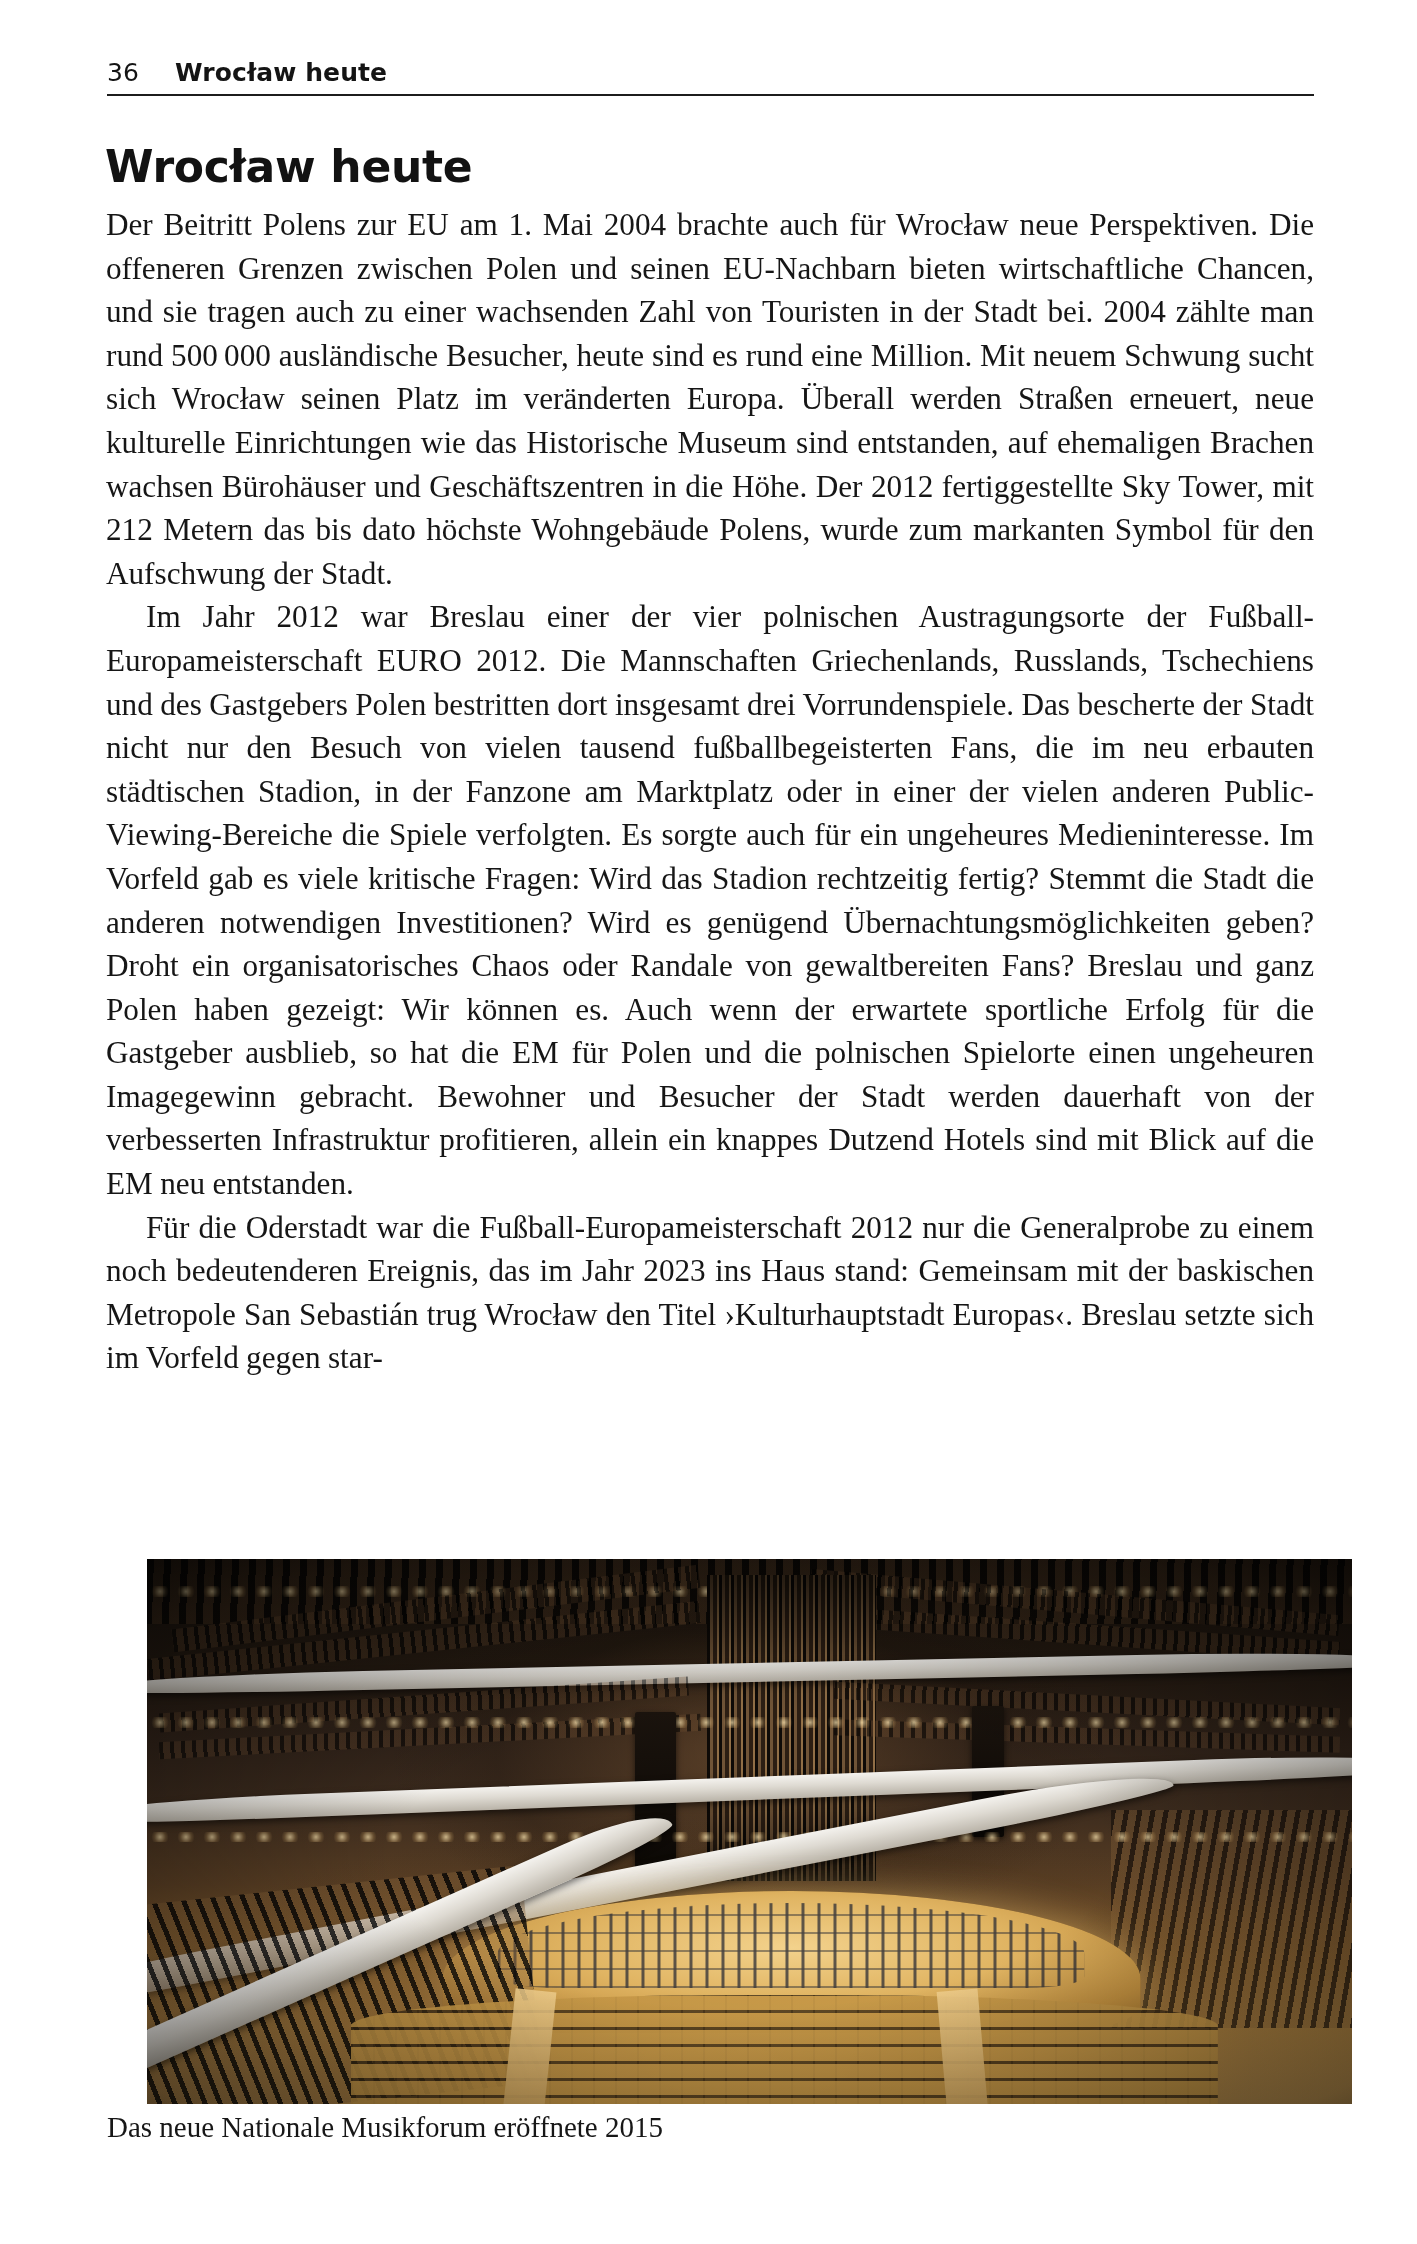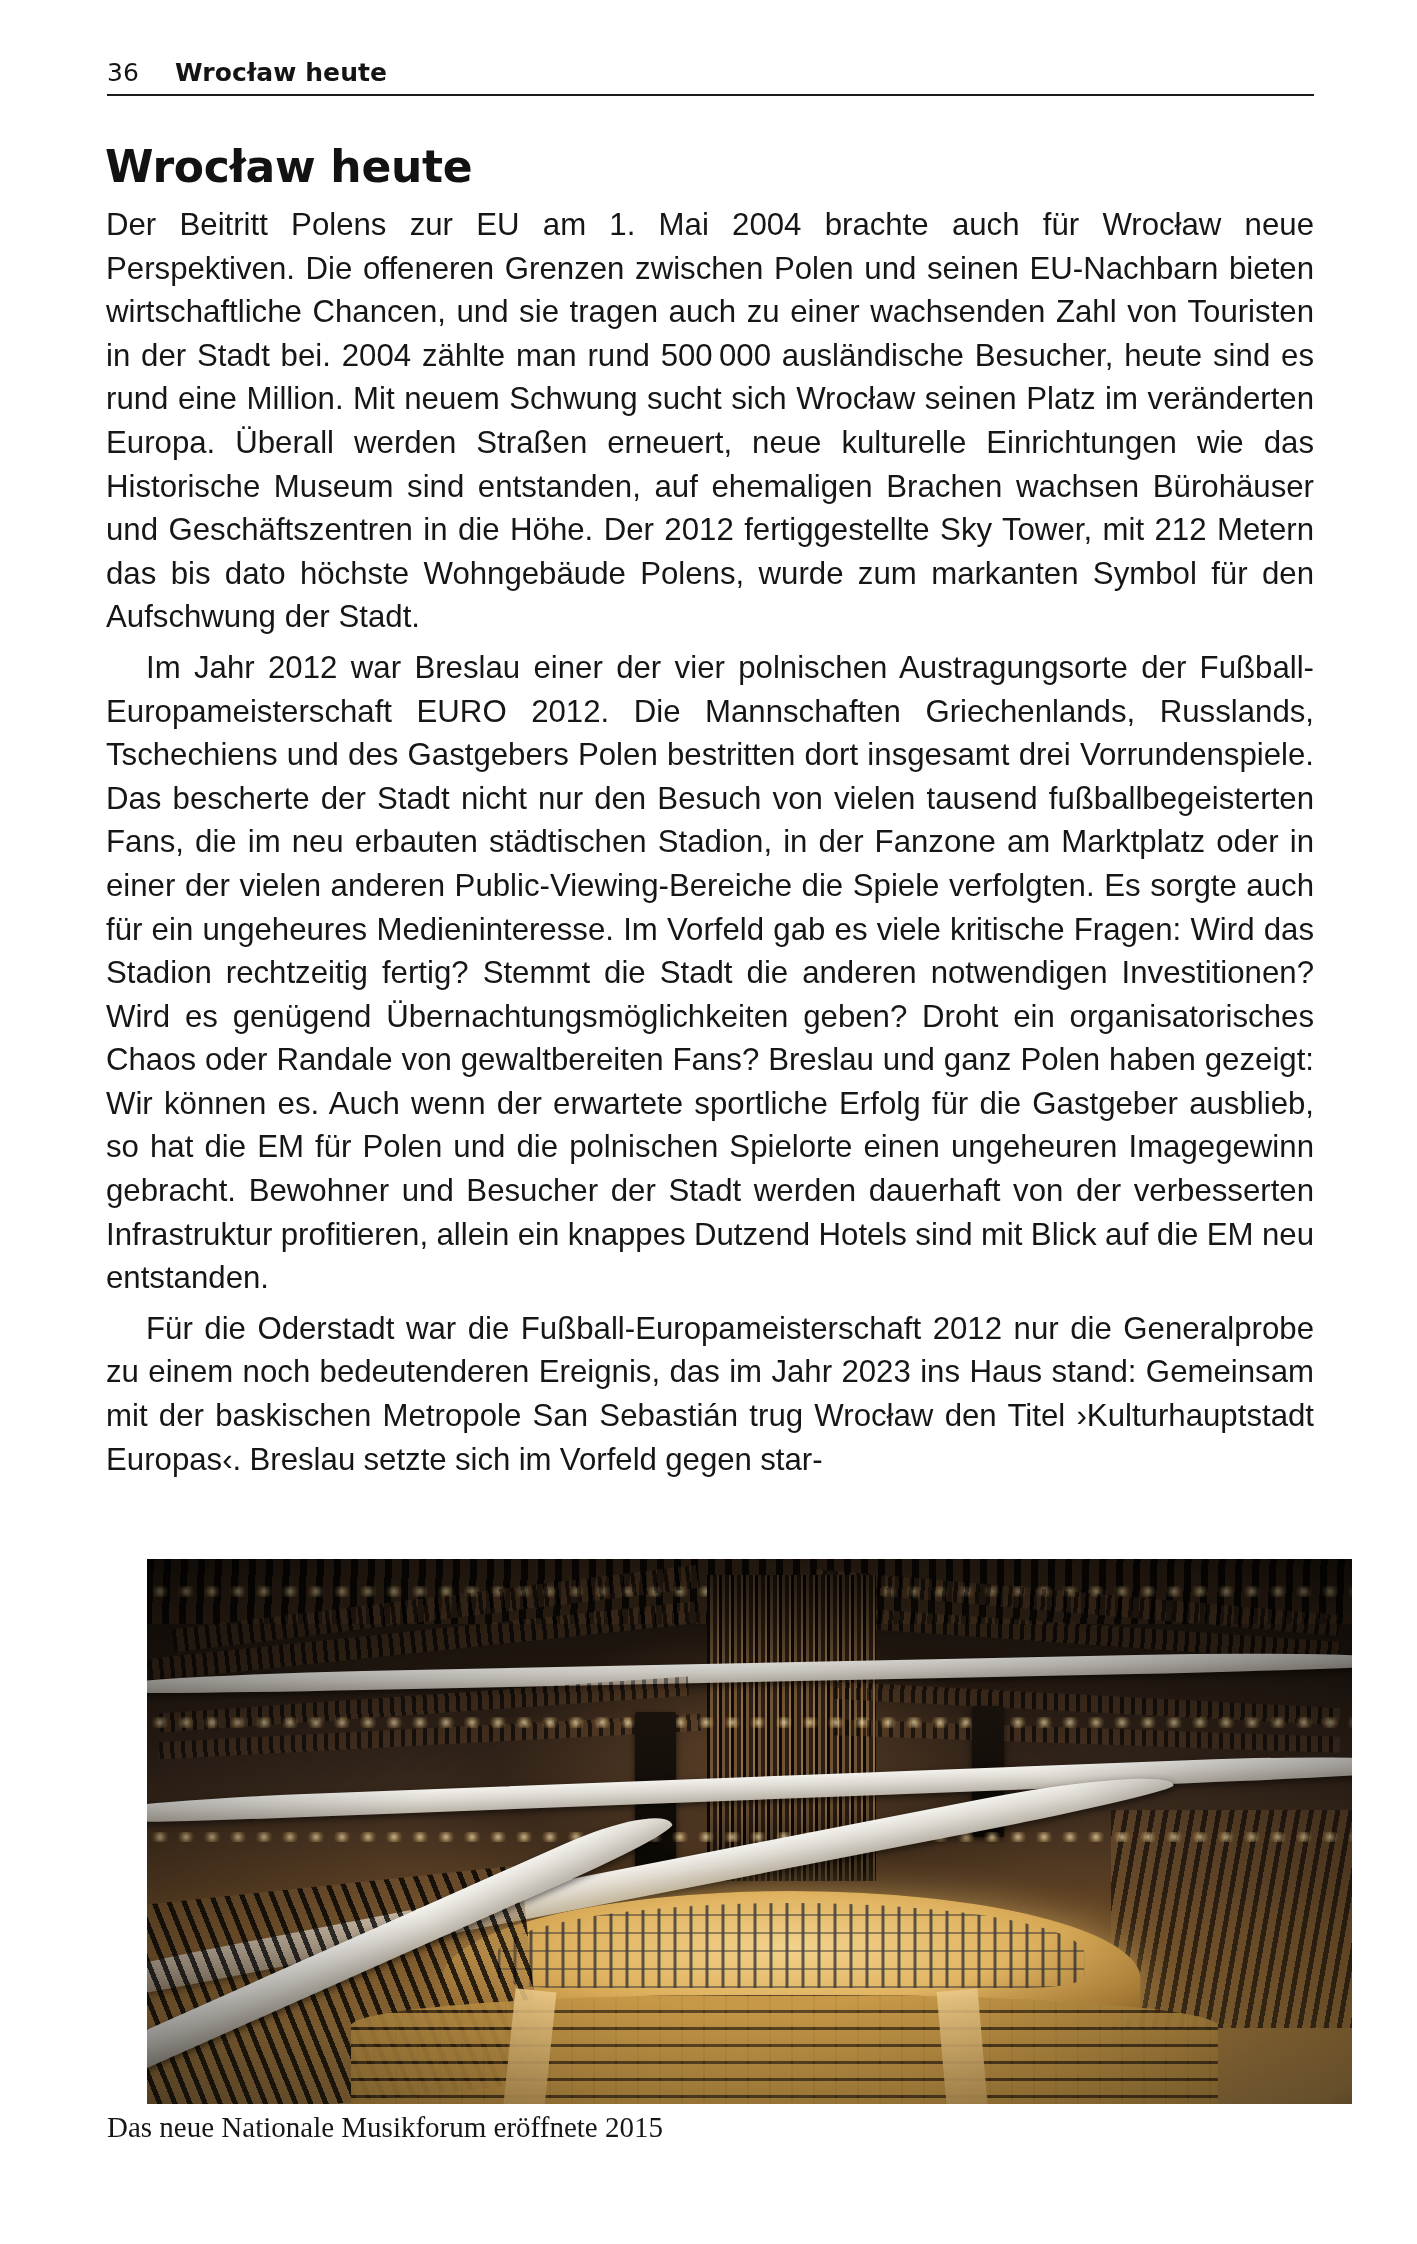--- a/index.html
+++ b/index.html
@@ -71,36 +71,35 @@
 
   
   .body-block {
     position: absolute;
     left: 106px;
     top: 203px;
     width: 1208px;
   }
   .para {
     margin: 0;
-    font-family: Liberation Sans, sans-serif;
+    font-family: Liberation Serif, serif;
     font-size: 31.2px;
     line-height: 43.6px;
     color: #161616;
     text-align: justify;
     text-align-last: left;
     hyphens: manual;
     -webkit-hyphens: manual;
     word-spacing: 0.1px;
   }
   .para + .para {
     text-indent: 40px;
   }
   .para.tight {
     word-spacing: -0.4px;
-    margin-top: 7px;
   }
 
   
   .figure {
     position: absolute;
     left: 107px;
     top: 1543px;
     width: 1205px;
     height: 545px;
   }

